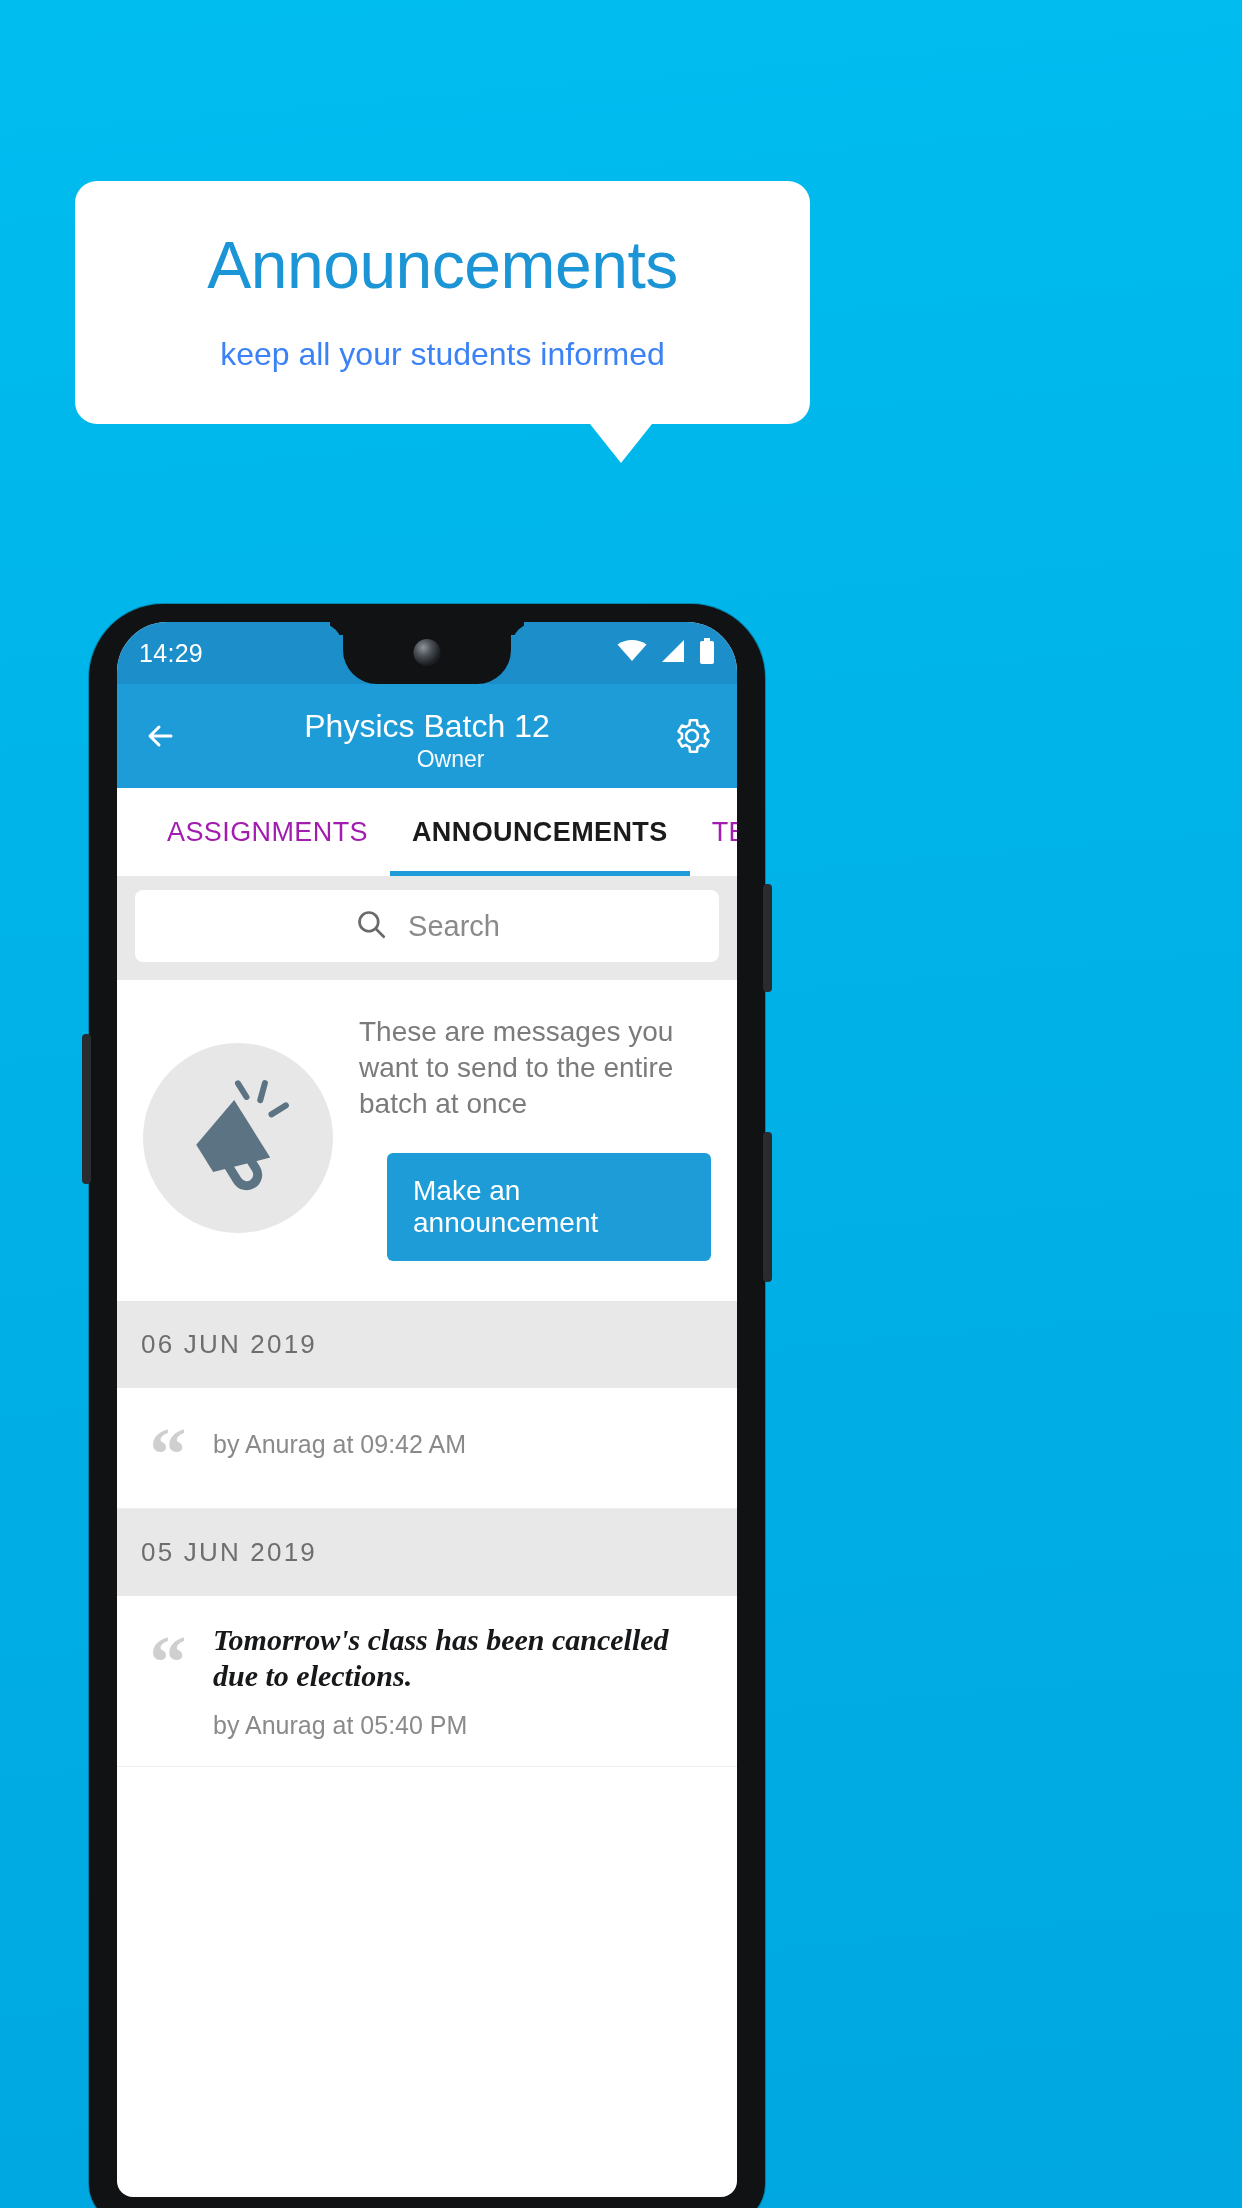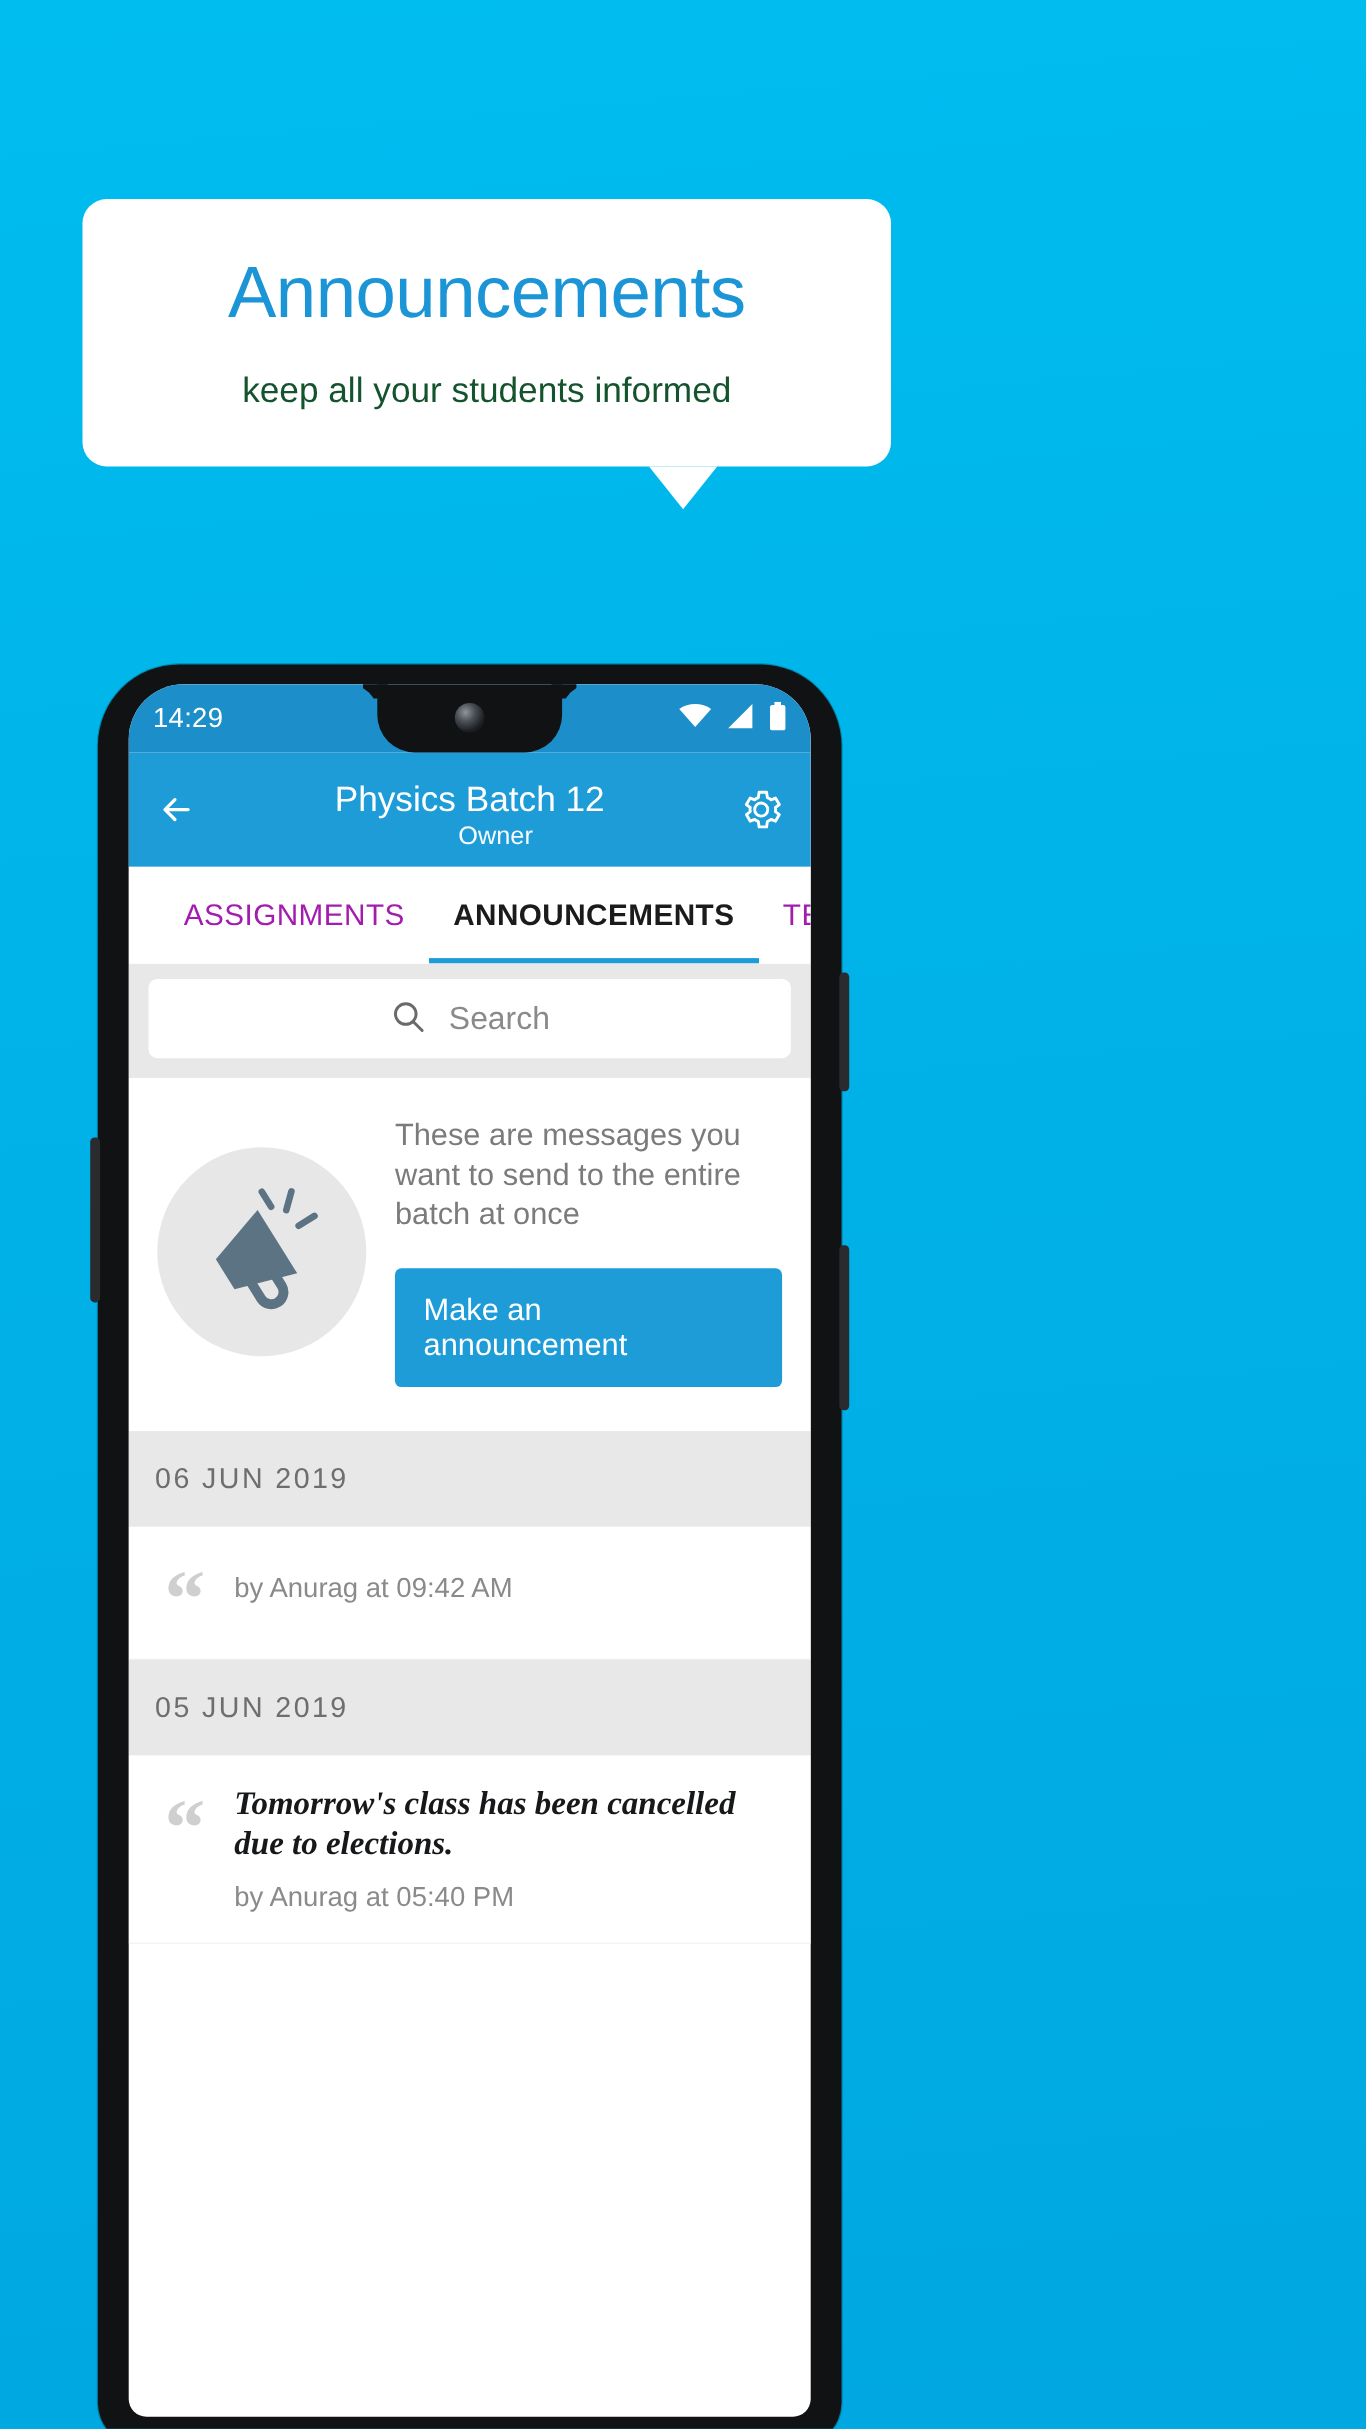--- a/index.html
+++ b/index.html
@@ -29,21 +29,21 @@
     text-align:center;
     color:#1b95d5;
     font-size:66px;
     font-weight:400;
     letter-spacing:-0.5px;
     margin-top:50px;
     line-height:1.05;
   }
   #headline-sub {
     text-align:center;
-    color:#14532d;
+    color:#3b82f6;
     font-size:32px;
     font-weight:400;
     margin-top:36px;
   }
   #headline-tail {
     position:absolute;
     left:50%; top:424px;
     transform:translateX(-50%);
     width:0; height:0;
     border-left:31px solid transparent;
@@ -175,20 +175,21 @@
     color:#7b7b7b; font-size:28px; line-height:1.28;
   }
   #cta-button {
     margin-top:32px;
     display:inline-block;
     background:#1d9cd8;
     color:#ffffff;
     font-size:28px;
     border-radius:6px;
     padding:22px 26px;
+    margin-left:28px;
   }
 
   
   .date-header {
     background:#e8e8e8;
     padding:28px 24px;
     color:#6e6e6e;
     font-size:26px;
     letter-spacing:2.2px;
   }

